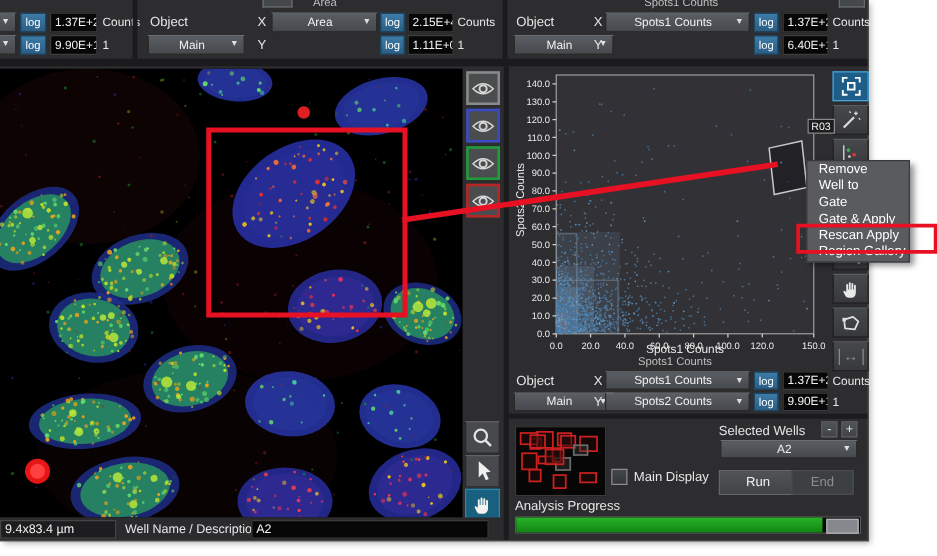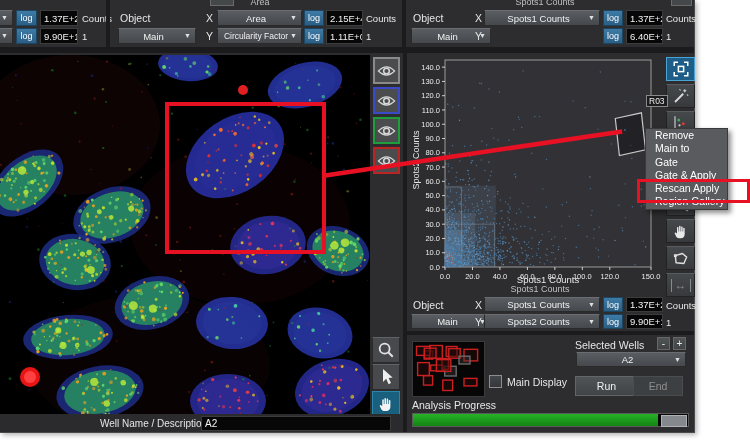--- a/index.html
+++ b/index.html
@@ -71,24 +71,20 @@
           <span class="caret">▼</span>
         </div>
       <div class="logbtn" style="left:304px;top:10px;width:20px;height:16px;">log</div>
       <div class="valbox" style="left:326px;top:10px;width:37px;height:16px;">2.15E+4</div>
       <div class="unit" style="left:366px;top:13px;">Counts</div>
       <div class="dd" style="left:118px;top:28px;width:78px;height:16px;">
           <span class="ddtext">Main</span>
           <span class="caret">▼</span>
         </div>
       <div class="lbl" style="position:absolute;left:206px;top:30px;">Y</div>
-      <div class="dd" style="left:217px;top:28px;width:85px;height:16px;font-size:8.5px;">
-          <span class="ddtext">Circularity Factor</span>
-          <span class="caret">▼</span>
-        </div>
       <div class="logbtn" style="left:304px;top:28px;width:20px;height:16px;">log</div>
       <div class="valbox" style="left:326px;top:28px;width:37px;height:16px;">1.11E+0</div>
       <div class="unit" style="left:366px;top:31px;">1</div>
       <div class="vdiv" style="left:402px;top:0;width:4px;height:47px;"></div>
 
       <div class="tiny-title" style="position:absolute;left:485px;top:-3px;width:120px;text-align:center;overflow:hidden;height:10px;">Spots1 Counts</div>
       <div class="fragment" style="left:671px;top:0;width:21px;height:6px;"></div>
       <div class="lbl" style="position:absolute;left:413px;top:12px;">Object</div>
       <div class="lbl" style="position:absolute;left:475px;top:12px;">X</div>
       <div class="dd" style="left:484px;top:10px;width:116px;height:16px;">
@@ -953,20 +949,21 @@
           <path d="M5 1 L5 14 L8.2 10.8 L10.6 16.2 L13 15.1 L10.6 9.9 L14.6 9.4 Z" fill="#efefef"></path>
         </svg>
     </div>
     <div class="imgtool active" style="top:391px;">
       <svg width="17" height="18" viewBox="0 0 24 24">
           <path fill="#f2f2f2" d="M9 22c-2 0-3.5-1-4.3-2.6L2.6 15c-.5-1 .8-2 1.7-1.2L6 15V6.5a1.1 1.1 0 0 1 2.2 0V12h.9V4.5a1.1 1.1 0 0 1 2.2 0V12h.9V5.5a1.1 1.1 0 0 1 2.2 0V12h.9V7.5a1.1 1.1 0 0 1 2.2 0V16c0 3.6-2.5 6-5.5 6z"></path>
         </svg>
     </div>
 
     <div class="abs" style="left:0;top:414px;width:403px;height:18px;background:#2b2b2e;">
+      <div class="valbox" style="left:0;top:2px;width:93px;height:15px;background:#1d1d1f;border-color:#454545;font-size:10px;">9.4x83.4 µm</div>
       <div class="lbl" style="position:absolute;left:100px;top:4px;font-size:10px;">Well Name / Description</div>
       <div class="valbox" style="left:201px;top:2px;width:190px;height:15px;font-size:10px;">A2</div>
     </div>
     <div class="vdiv" style="left:403px;top:53px;width:4px;height:379px;"></div>
 
     <div class="abs" style="left:405px;top:55px;width:288px;height:276px;">
       <svg id="plot-svg" width="288" height="276">
           <rect x="40" y="5" width="206" height="207" fill="#323236" stroke="#9a9a9a" stroke-width="1"></rect>
           <rect x="40" y="130.62758620689655" width="50.81333333333333" height="81.37241379310345" fill="#82a6c8" opacity="0.13"></rect>
           <rect x="40" y="157.75172413793103" width="30.21333333333334" height="54.248275862068965" fill="#8fb2d2" opacity="0.16"></rect>
@@ -2717,20 +2714,20 @@
     </div>
   </div>
 
   <svg id="anno-svg">
       <polygon points="615.3,118.5 641.4,112.8 645.5,149.9 619.4,155.6" fill="rgba(15,15,20,0.45)" stroke="#c8c8c8" stroke-width="1.2"></polygon>
       <line x1="322" y1="176" x2="622.2" y2="131.4" stroke="#e81123" stroke-width="4.5"></line>
     </svg>
 
   <div id="ctx-menu">
       <div class="menu-item">Remove</div>
-      <div class="menu-item">Main to</div>
+      <div class="menu-item">Well to</div>
       <div class="menu-item">Gate</div>
       <div class="menu-item">Gate &amp; Apply</div>
       <div class="menu-item">Rescan Apply</div>
       <div class="menu-item">Region Gallery</div>
     </div>
   <div id="red-highlight"></div>
 </div>
 
 </body></html>

